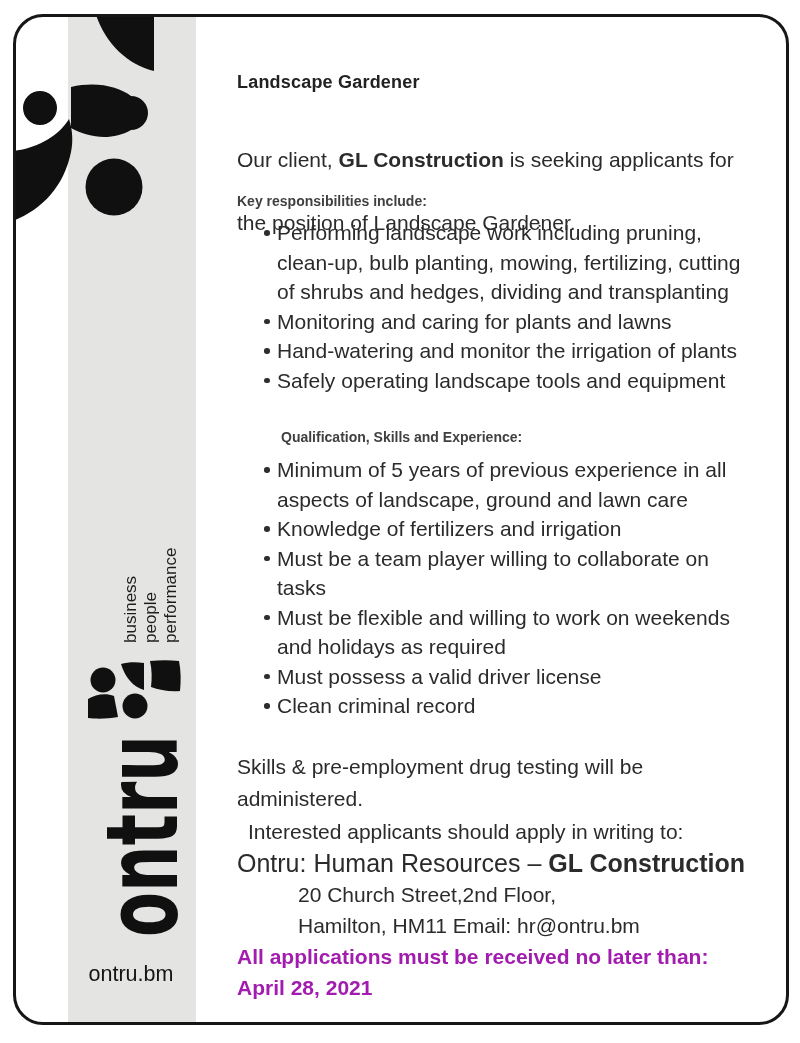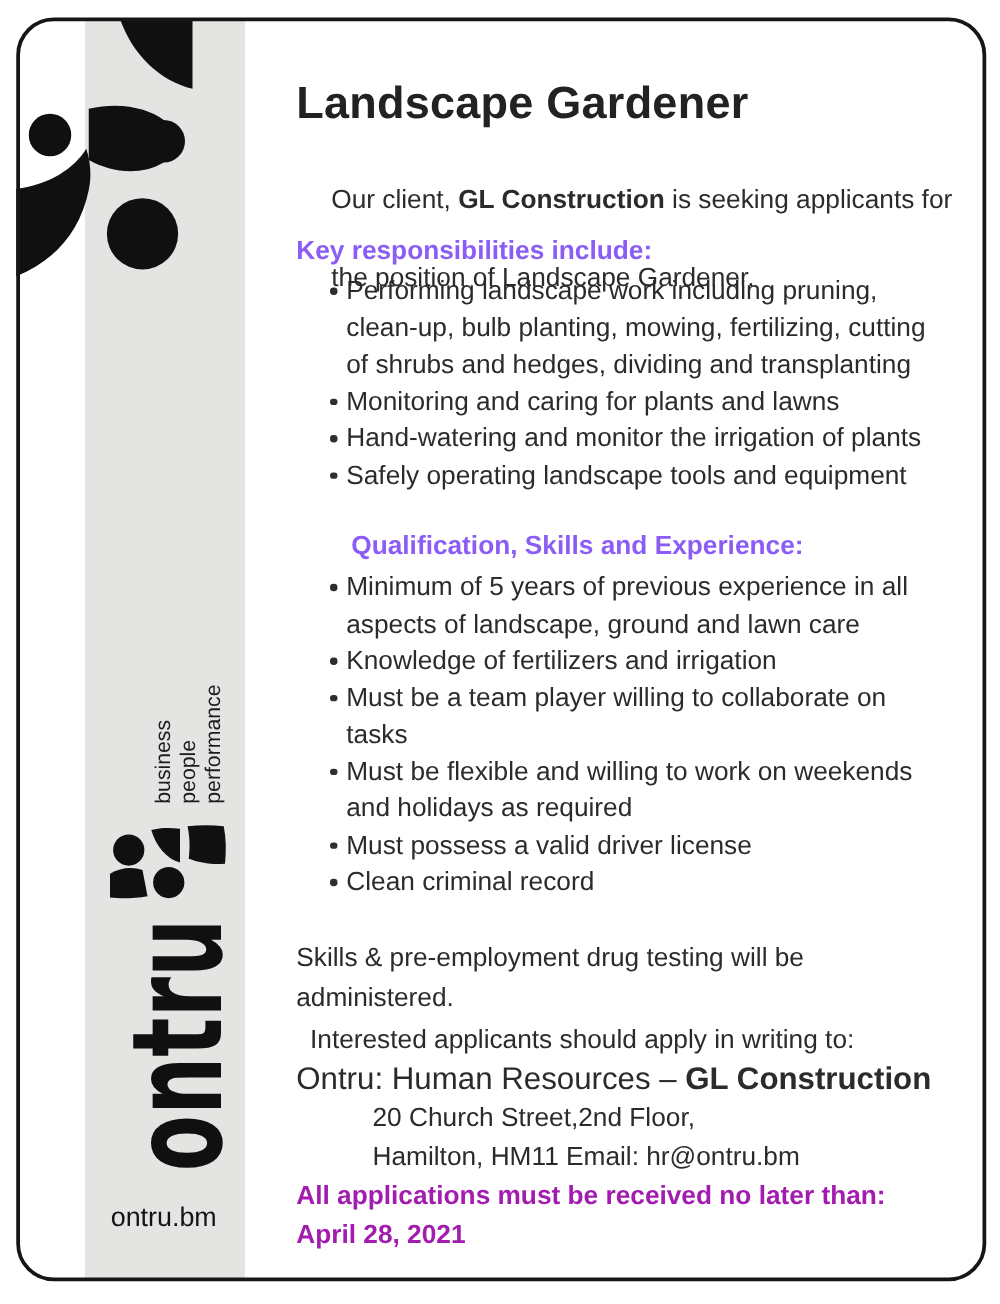--- a/index.html
+++ b/index.html
@@ -12,25 +12,25 @@
     background:#e4e4e2;
   }
   .frame{
     position:absolute;left:13px;top:14px;width:770px;height:1005px;
     border:3px solid #161616;border-radius:30px;pointer-events:none;
   }
   .art{position:absolute;left:0;top:0;}
   .content{position:absolute;left:0;top:0;width:800px;height:1043px;}
   .abs{position:absolute;left:237px;}
   .title{
-    font-size:36px;font-weight:700;color:#222222;letter-spacing:.2px;
+    font-size:18px;font-weight:700;color:#222222;letter-spacing:.2px;
     top:66px;line-height:32px;
   }
   .para{font-size:21px;line-height:31.5px;white-space:pre-line;}
-  .h2{font-size:21px;font-weight:700;color:#8b5cf6;line-height:26px;}
+  .h2{font-size:14px;font-weight:700;color:#404040;line-height:26px;}
   ul.blist{
     position:absolute;left:237px;width:548px;margin:0;padding:0;list-style:none;
     font-size:21px;line-height:29.5px;
   }
   ul.blist li{position:relative;padding-left:40px;white-space:pre-line;}
   ul.blist li::before{
     content:"";position:absolute;left:27px;top:12px;width:5.5px;height:5.5px;
     border-radius:50%;background:#2e2e2e;
   }
   .bold{font-weight:700;}
@@ -73,21 +73,21 @@
 
     <text x="131" y="981" text-anchor="middle" font-size="21.5" fill="#141414">ontru.bm</text>
   </svg>
 
   <div class="frame"></div>
 
   <div class="content">
 
     <h1 class="abs title" style="margin:0;">Landscape Gardener</h1>
 
-    <div class="abs para" style="top:112px;margin-left:28px;">
+    <div class="abs para" style="top:112px;">
       <div><span>Our client, </span><span class="bold">GL Construction</span><span> is seeking applicants for</span></div>
       <div><span>the position of Landscape Gardener.</span></div>
     </div>
 
     <div class="abs h2" style="top:188px;">Key responsibilities include:</div>
 
     <ul class="blist" style="top:218px;">
 
         <li><span>Performing landscape work including pruning,
 clean-up, bulb planting, mowing, fertilizing, cutting

